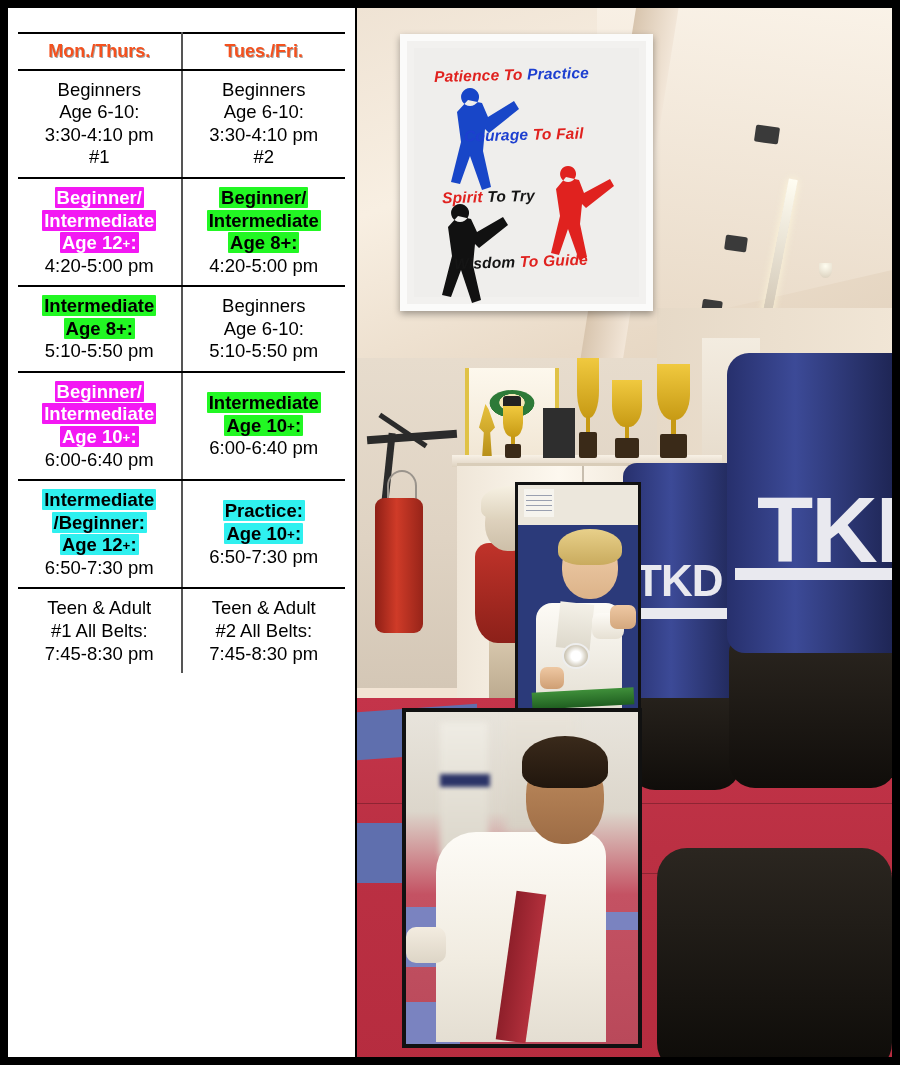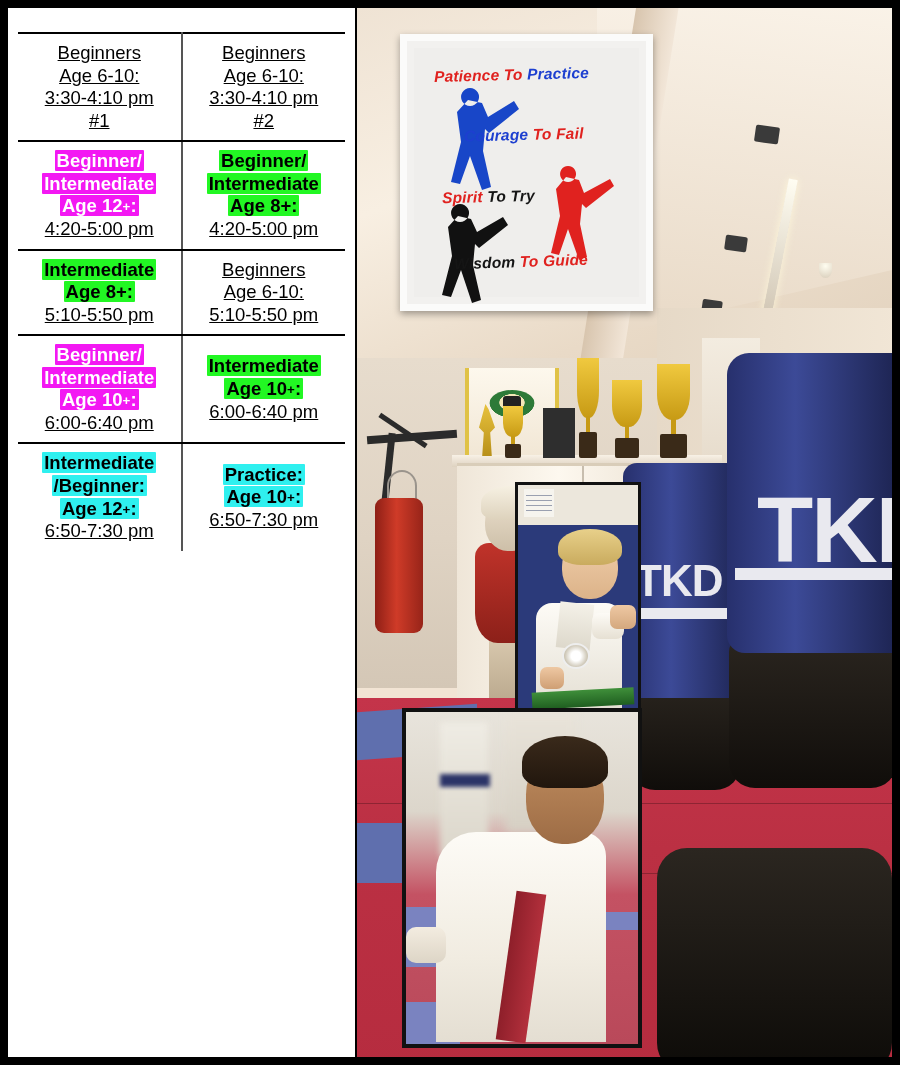--- a/index.html
+++ b/index.html
@@ -38,21 +38,21 @@
   tr.hdr-row td{padding:3px 0 !important;}
 
   .cell{font-size:18.5px;line-height:1.22;color:#000;}
   .cell .ln{display:block;}
 
   
   .hl{display:inline;padding:0 2px;border-radius:1px;font-weight:bold;}
   .hl-magenta{background:#f318f3;color:#fff;}
   .hl-green{background:#22f723;color:#000;}
   .hl-cyan{background:#2ff0ef;color:#000;}
-  .plain{color:#000;text-decoration:underline;}
+  .plain{color:#000;}
   .sup{font-size:0.72em;vertical-align:1px;}
 
   
   .photo{
     position:absolute;left:357px;top:8px;width:535px;height:1049px;overflow:hidden;
     background:#f2e4d4;
   }
   
   .ceiling{position:absolute;left:0;top:0;width:100%;height:405px;
     background:linear-gradient(160deg,#efe3d4 0%,#f8efe2 35%,#e9dac7 70%,#dfcfba 100%);}
@@ -239,20 +239,28 @@
 </style>
 </head>
 <body>
 
 <div class="poster">
 
   <div class="schedule-pane">
 
     <table class="sched">
       <tbody>
+          <tr class="hdr-row">
+        <td>
+          <div class="dayhdr">Mon./Thurs.</div>
+        </td>
+        <td>
+          <div class="dayhdr">Tues./Fri.</div>
+        </td>
+      </tr>
 
       <tr>
         <td>
               <div class="cell">
           <span class="ln plain">Beginners</span>
           <span class="ln plain">Age 6-10:</span>
           <span class="ln plain">3:30-4:10 pm</span>
           <span class="ln plain">#1</span>
         </div>
             </td>
@@ -331,20 +339,36 @@
             </td>
         <td>
               <div class="cell">
           <span class="ln"><span class="hl hl-cyan">Practice:</span></span>
           <span class="ln"><span class="hl hl-cyan"><span>Age 10</span><span class="sup">+</span><span>:</span></span></span>
           <span class="ln plain">6:50-7:30 pm</span>
         </div>
             </td>
       </tr>
 
+      <tr>
+        <td>
+              <div class="cell">
+          <span class="ln plain">Teen &amp; Adult</span>
+          <span class="ln plain">#1  All Belts:</span>
+          <span class="ln plain">7:45-8:30 pm</span>
+        </div>
+            </td>
+        <td>
+              <div class="cell">
+          <span class="ln plain">Teen &amp; Adult</span>
+          <span class="ln plain">#2 All Belts:</span>
+          <span class="ln plain">7:45-8:30 pm</span>
+        </div>
+            </td>
+      </tr>
     </tbody>
       </table>
   </div>
 
   <div class="photo">
 
     <div class="ceiling"></div>
     <div class="ceil-soffit"></div>
     <div class="ceil-beam beam1"></div>
     <div class="duct d1"></div>

